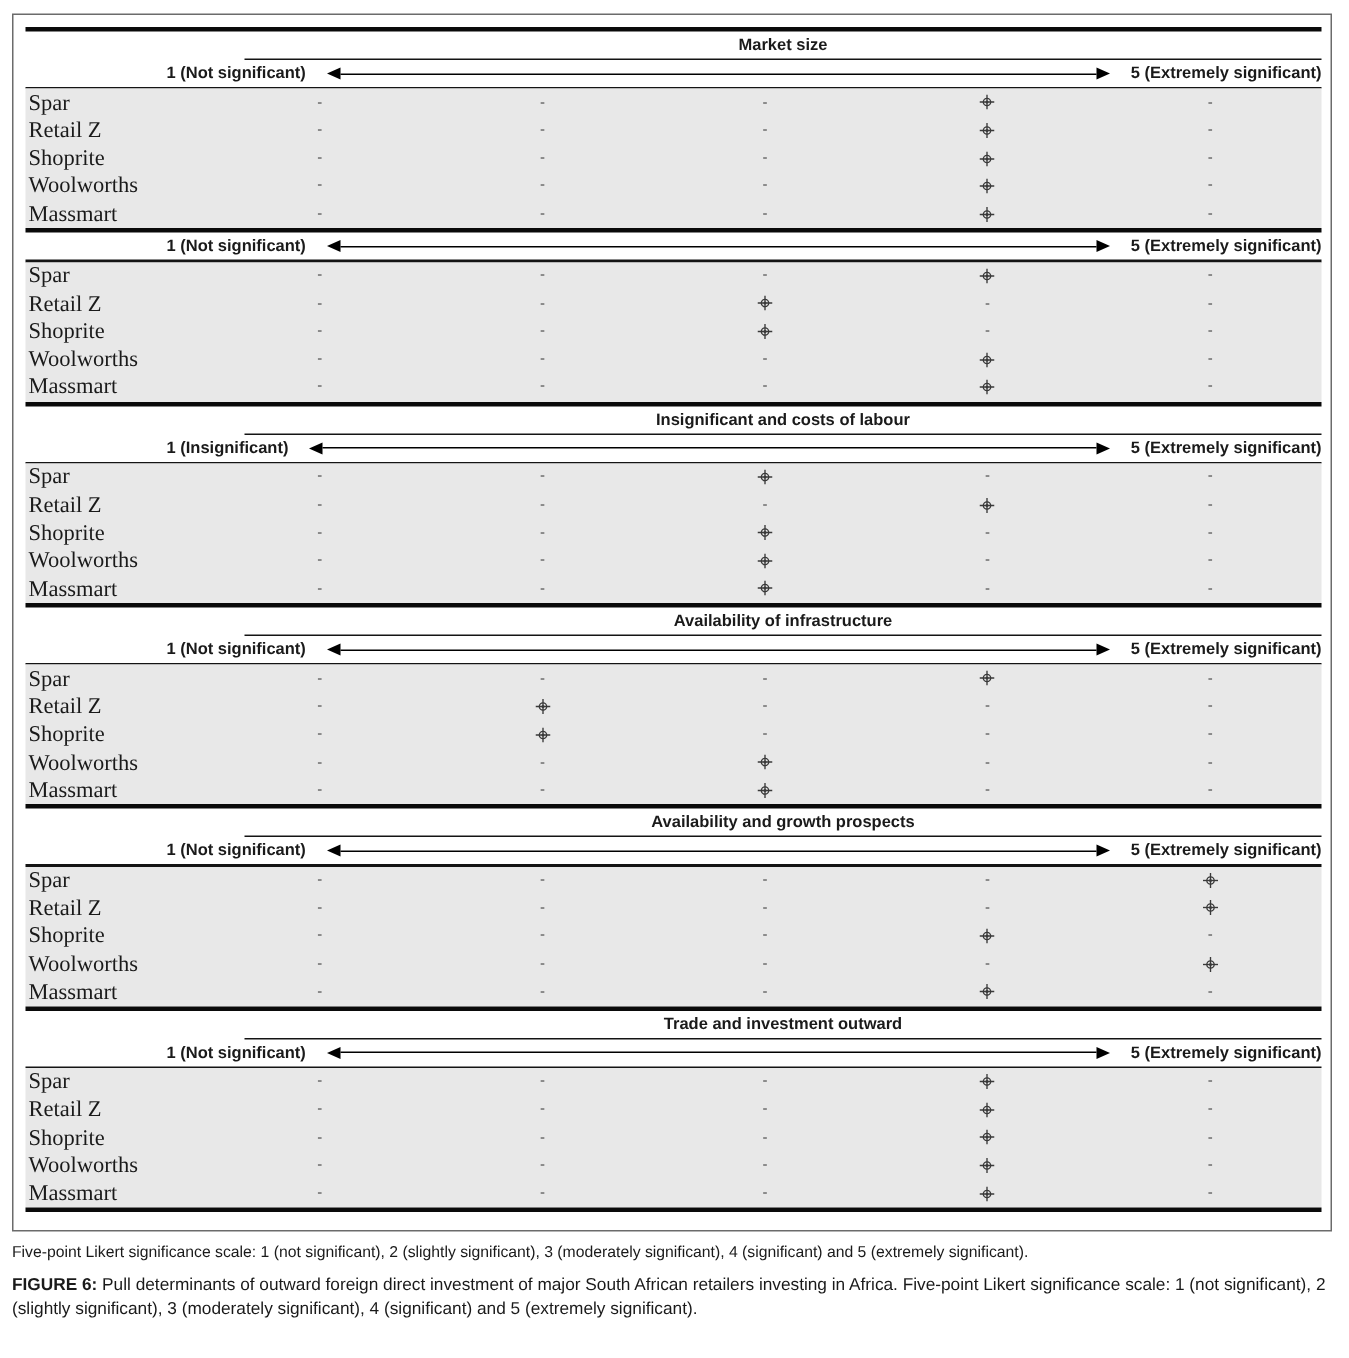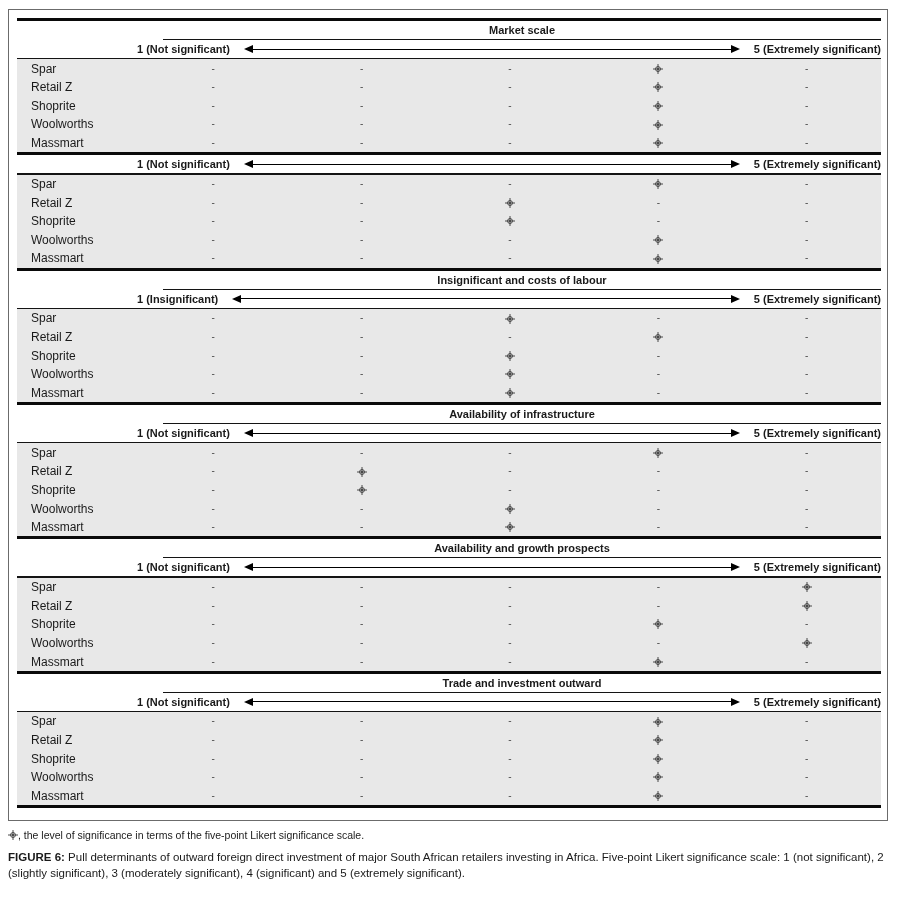--- a/index.html
+++ b/index.html
@@ -2,45 +2,45 @@
 <html><head>
 <meta charset="utf-8">
 <style>
   html,body{margin:0;padding:0;background:#fff;}
   body{width:899px;height:905px;font-family:"Liberation Sans",sans-serif;color:#1a1a1a;overflow:hidden;}
   .frame{position:absolute;left:8px;top:9px;width:880px;height:812px;border:1px solid #6b6b6b;background:#fff;box-sizing:border-box;padding:8px 6px 0 8px;}
   .rule-thick{height:3px;background:#0a0a0a;}
   .rule-thin{height:1.4px;background:#141414;}
   .section{}
   .sec-title{margin-left:146px;text-align:center;font-weight:bold;font-size:11px;padding:2px 0 2px 0;border-bottom:1.4px solid #141414;line-height:14px;}
-  .scale-header{margin-left:120px;display:flex;align-items:center;height:18px;gap:14px;}
+  .scale-header{margin-left:94px;display:flex;align-items:center;height:18px;gap:14px;}
   .scale-label{font-weight:bold;font-size:11px;white-space:nowrap;}
   .scale-arrow{flex:1;display:flex;align-items:center;height:10px;}
   .arr-left{width:0;height:0;border-top:4px solid transparent;border-bottom:4px solid transparent;border-right:9px solid #000;}
   .arr-right{width:0;height:0;border-top:4px solid transparent;border-bottom:4px solid transparent;border-left:9px solid #000;}
   .arr-line{flex:1;height:0;border-top:1.7px solid #000;}
   .rows{background:#e8e8e8;}
   .likert-row{display:grid;grid-template-columns:122px repeat(5,1fr);align-items:center;height:18.6px;}
-  .row-label{font-size:12px;padding-left:14px;line-height:12px;}
+  .row-label{font-size:15px;padding-left:2px;line-height:12px;font-family:Liberation Serif, serif;}
   .cell{text-align:center;font-size:10px;color:#4d4d4d;line-height:10px;}
   .cell svg{display:inline-block;vertical-align:middle;}
   .footnotes{position:absolute;left:8px;top:828px;width:884px;}
   .fn{font-size:10.5px;line-height:15px;margin:0 0 3px 0;}
   .caption{font-size:11.5px;line-height:15.5px;margin-top:7px;}
   .caption b{font-weight:bold;text-align:center;}
   .marker-inline svg{vertical-align:-1px;}
 </style>
 </head>
 <body>
 
 <div class="frame">
   <div id="sections">
       <div class="rule-thick"></div>
       <div class="section">
-        <div class="sec-title">Market scale</div>
+        <div class="sec-title">Market size</div>
         <div class="scale-header">
           <span class="scale-label">1 (Not significant)</span>
           <span class="scale-arrow">
             <span class="arr-left"></span>
             <span class="arr-line"></span>
             <span class="arr-right"></span>
           </span>
           <span class="scale-label">5 (Extremely significant)</span>
         </div>
         <div class="rule-thin"></div>
@@ -514,20 +514,15 @@
               </svg></span>
             <span class="cell">-</span>
           </div>
         </div>
         <div class="rule-thick"></div>
       </div>
     </div>
 </div>
 
 <div class="footnotes">
-  <p class="fn"><span class="marker-inline" id="fn-marker"><svg width="10" height="10" viewBox="0 0 11 11" stroke="#3a3a3a" stroke-width="1" fill="none">
-          <line x1="5.5" y1="0" x2="5.5" y2="11"></line>
-          <line x1="0" y1="5.5" x2="11" y2="5.5"></line>
-          <circle cx="5.5" cy="5.5" r="2.7"></circle>
-          <circle cx="5.5" cy="5.5" r="0.6" fill="#3a3a3a"></circle>
-        </svg></span><span>, the level of significance in terms of the five-point Likert significance scale.</span></p>
+  <p class="fn">Five-point Likert significance scale: 1 (not significant), 2 (slightly significant), 3 (moderately significant), 4 (significant) and 5 (extremely significant).</p>
   <p class="caption"><b>FIGURE 6:</b><span> Pull determinants of outward foreign direct investment of major South African retailers investing in Africa. Five-point Likert significance scale: 1 (not significant), 2 (slightly significant), 3 (moderately significant), 4 (significant) and 5 (extremely significant).</span></p>
 </div>
 
 </body></html>

